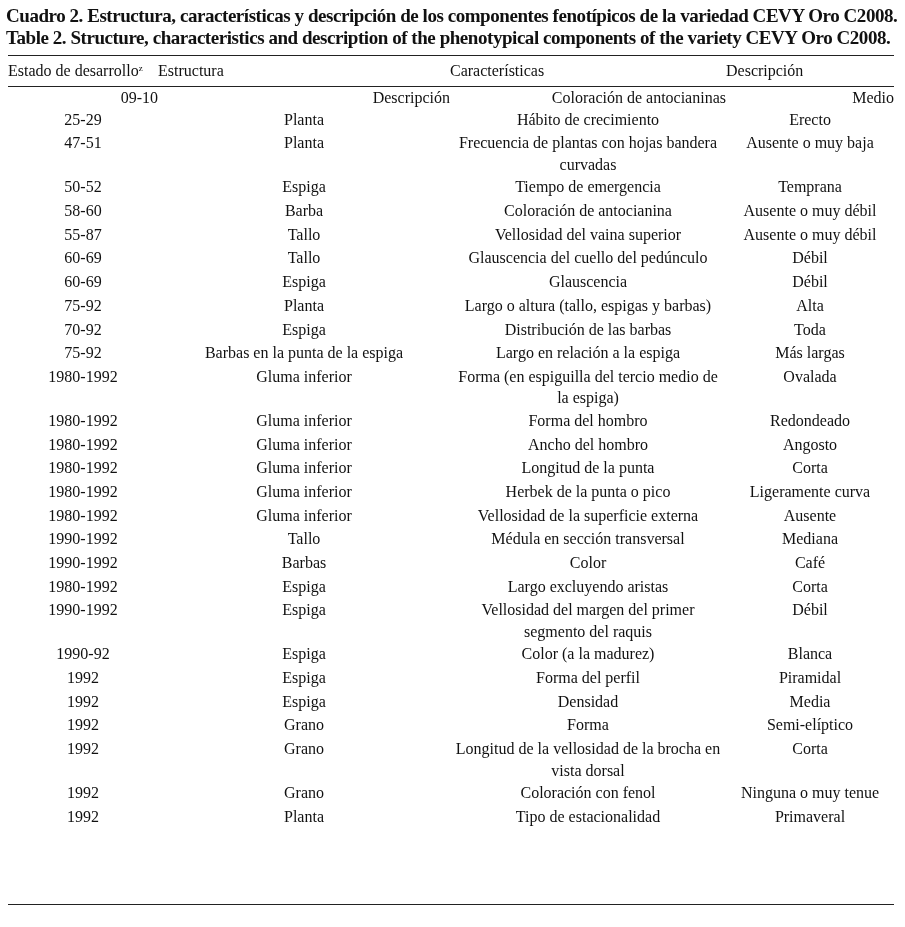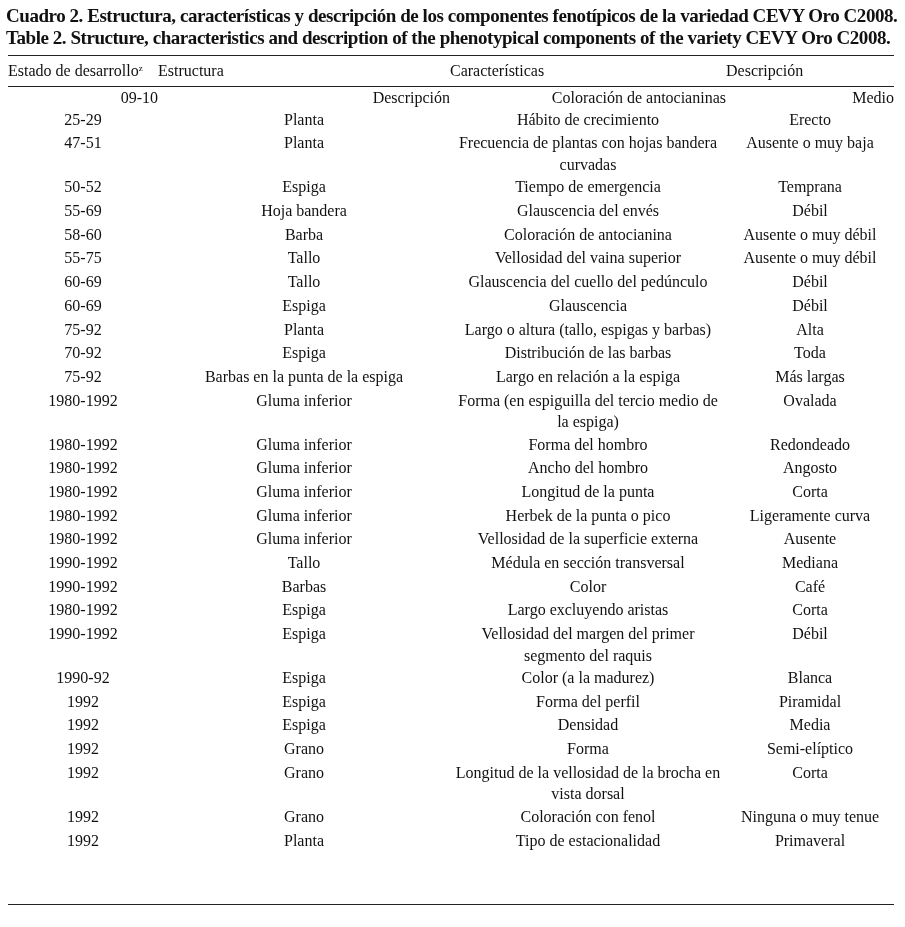--- a/index.html
+++ b/index.html
@@ -89,33 +89,27 @@
         <td class="wrap"><span>Frecuencia de plantas con hojas bandera curvadas</span></td>
         <td>Ausente o muy baja</td>
       </tr>
       <tr>
         <td>50-52</td>
         <td>Espiga</td>
         <td>Tiempo de emergencia</td>
         <td>Temprana</td>
       </tr>
       <tr>
-        <td>55-69</td>
-        <td>Hoja bandera</td>
-        <td>Glauscencia del envés</td>
-        <td>Débil</td>
-      </tr>
-      <tr>
         <td>58-60</td>
         <td>Barba</td>
         <td>Coloración de antocianina</td>
         <td>Ausente o muy débil</td>
       </tr>
       <tr>
-        <td>55-75</td>
+        <td>55-87</td>
         <td>Tallo</td>
         <td>Vellosidad del vaina superior</td>
         <td>Ausente o muy débil</td>
       </tr>
       <tr>
         <td>60-69</td>
         <td>Tallo</td>
         <td>Glauscencia del cuello del pedúnculo</td>
         <td>Débil</td>
       </tr>

